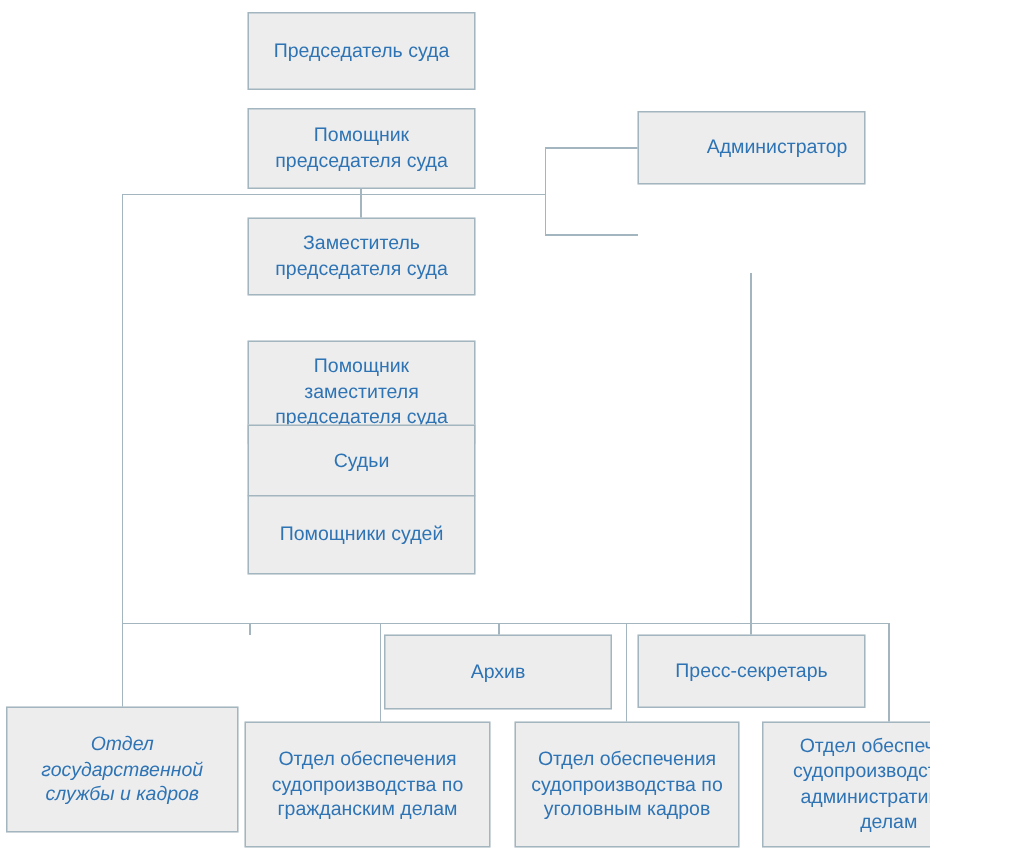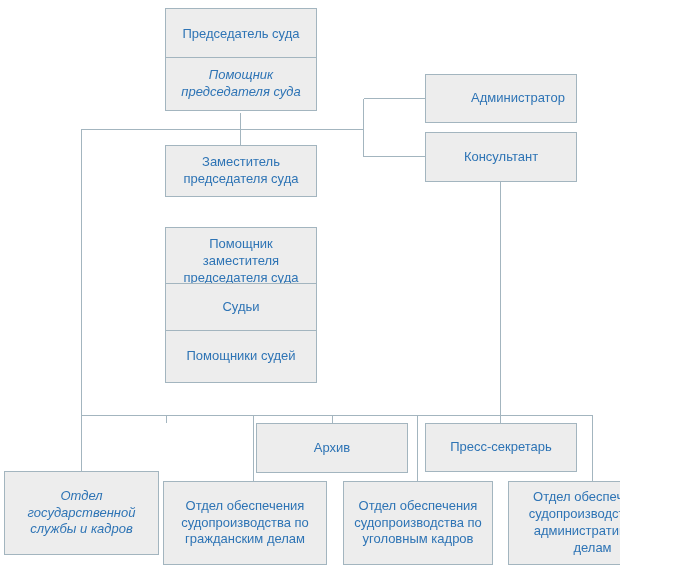--- a/index.html
+++ b/index.html
@@ -25,21 +25,21 @@
     position:absolute;box-sizing:border-box;
     background:var(--fill);
     border:1px solid var(--line);
     color:var(--text);
     display:flex;align-items:center;justify-content:center;
     text-align:center;
     font-size:13px;line-height:1.3;
     padding:2px 10px;
   }
   #chairman           {left:165px;top:8px;  width:152px;height:52px;}
-  #chairman-assistant {left:165px;top:57px; width:152px;height:54px;font-style:italic;}
+  #chairman-assistant {left:165px;top:72px; width:152px;height:54px;}
   #administrator      {left:425px;top:74px; width:152px;height:49px;padding-left:44px;}
   #consultant         {left:425px;top:132px;width:152px;height:50px;}
   #deputy             {left:165px;top:145px;width:152px;height:52px;}
   #deputy-assistant   {left:165px;top:196px;width:152px;height:69px;margin-top:31px;}
   #judges             {left:165px;top:283px;width:152px;height:48px;}
   #judges-assistants  {left:165px;top:330px;width:152px;height:53px;}
   #reception          {left:89px; top:423px;width:154px;height:50px;padding:2px 8px;}
   #archive            {left:256px;top:423px;width:152px;height:50px;}
   #press-secretary    {left:425px;top:423px;width:152px;height:49px;}
   #dept-hr            {left:4px;  top:471px;width:155px;height:84px;font-style:italic;}
@@ -72,21 +72,20 @@
     <path d="M332.5 415.5 L332.5 423"></path>
 
     <path d="M253.5 415.5 L253.5 481"></path>
     <path d="M417.5 415.5 L417.5 481"></path>
     <path d="M592.5 415.5 L592.5 481"></path>
   </svg>
 
   <div class="node" id="chairman">Председатель суда</div>
   <div class="node" id="chairman-assistant">Помощник председателя суда</div>
   <div class="node" id="administrator">Администратор</div>
-  <div class="node" id="consultant">Консультант</div>
   <div class="node" id="deputy">Заместитель председателя суда</div>
   <div class="node" id="deputy-assistant">Помощник заместителя председателя суда</div>
   <div class="node" id="judges">Судьи</div>
   <div class="node" id="judges-assistants">Помощники судей</div>
   <div class="node" id="press-secretary">Пресс-секретарь</div>
   <div class="node" id="archive">Архив</div>
   <div class="node" id="dept-hr">Отдел государственной службы и кадров</div>
   <div class="node" id="dept-civil">Отдел обеспечения судопроизводства по гражданским делам</div>
   <div class="node" id="dept-criminal">Отдел обеспечения судопроизводства по уголовным кадров</div>
   <div class="node" id="dept-admin">Отдел обеспечения судопроизводства по административным делам</div>

